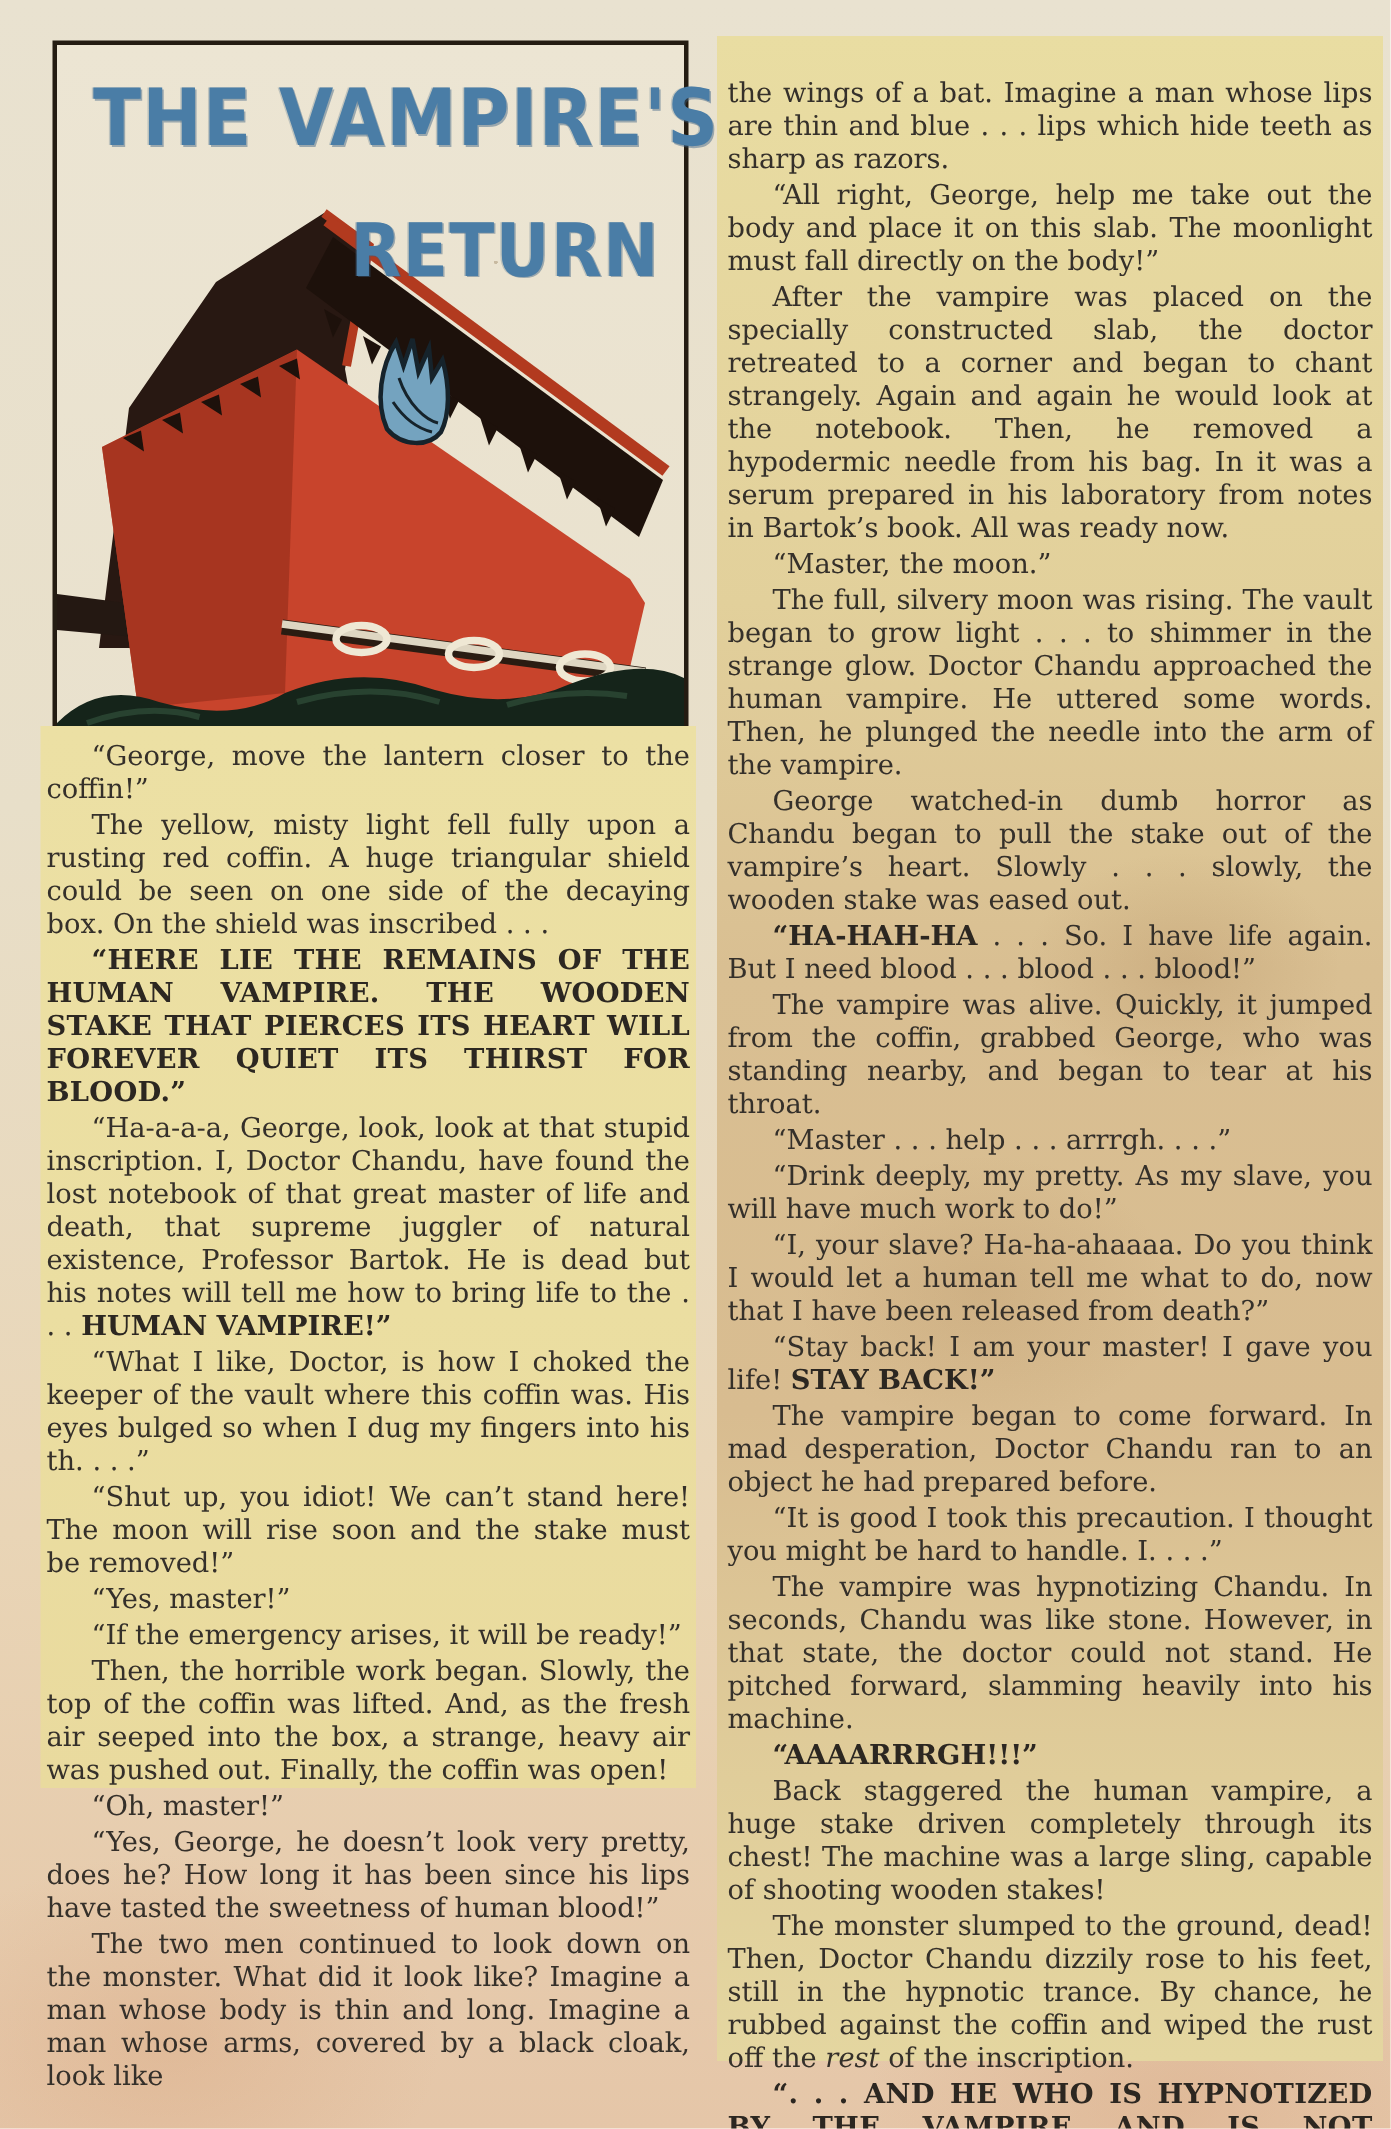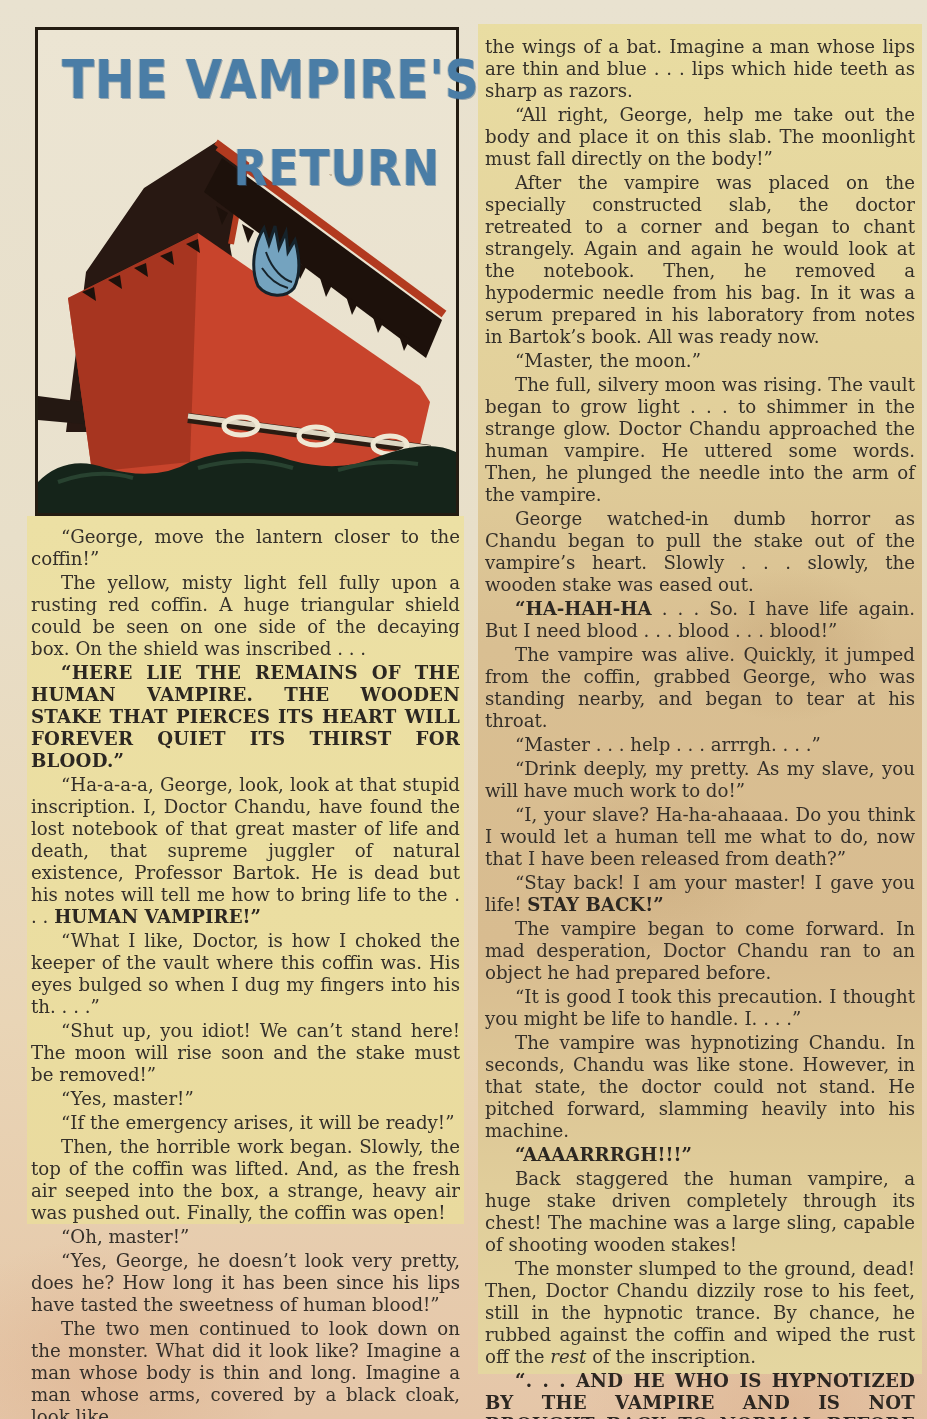--- a/index.html
+++ b/index.html
@@ -31,27 +31,27 @@
     letter-spacing:1px;white-space:nowrap;
   }
   .title-1{left:24px;top:22px;width:372px;text-align:center;font-size:47px;transform:scaleY(1.12);}
   .title-2{right:16px;top:112px;font-size:44px;transform:scaleY(1.12);}
   
   .textcol{
     position:absolute;box-sizing:border-box;
     color:#35302a;font-size:18.2px;line-height:22px;
   }
   .col-left{
-    left:27px;top:516px;width:437px;height:708px;
+    left:27px;top:484px;width:437px;height:708px;
     padding:10px 4px 0 4px;
     background:linear-gradient(180deg,#ece0a4 0%,#ebdea1 55%,#e9da9e 100%);
   }
   .col-right{
     left:478px;top:24px;width:444px;height:1350px;
-    padding:12px 7px 0 7px;
+    padding:28px 7px 0 7px;
     background:
       radial-gradient(ellipse 150px 110px at 70% 46%, rgba(150,105,60,.18), transparent 70%),
       radial-gradient(ellipse 180px 130px at 40% 62%, rgba(150,105,60,.15), transparent 70%),
       linear-gradient(180deg,#e9dda2 0%,#e2d09b 28%,#d9bf92 46%,#d8bc90 68%,#e0cd9a 86%,#e4d6a0 100%);
   }
   .para{margin:0 0 2px 0;text-align:justify;}
   .para.ind{text-indent:30px;}
   .para.allbold{font-weight:bold;letter-spacing:.2px;color:#2c2721;}
   .para .b{font-weight:bold;color:#2c2721;}
   .para .i{font-style:italic;margin-top:45px;}
@@ -136,21 +136,21 @@
       <p class="para ind"><span>“Master, the moon.”</span></p>
       <p class="para ind"><span>The full, silvery moon was rising. The vault began to grow light . . . to shimmer in the strange glow. Doctor Chandu approached the human vampire. He uttered some words. Then, he plunged the needle into the arm of the vampire.</span></p>
       <p class="para ind"><span>George watched-in dumb horror as Chandu began to pull the stake out of the vampire’s heart. Slowly . . . slowly, the wooden stake was eased out.</span></p>
       <p class="para ind"><span class="b">“HA-HAH-HA</span><span> . . . So. I have life again. But I need blood . . . blood . . . blood!”</span></p>
       <p class="para ind"><span>The vampire was alive. Quickly, it jumped from the coffin, grabbed George, who was standing nearby, and began to tear at his throat.</span></p>
       <p class="para ind"><span>“Master . . . help . . . arrrgh. . . .”</span></p>
       <p class="para ind"><span>“Drink deeply, my pretty. As my slave, you will have much work to do!”</span></p>
       <p class="para ind"><span>“I, your slave? Ha-ha-ahaaaa. Do you think I would let a human tell me what to do, now that I have been released from death?”</span></p>
       <p class="para ind"><span>“Stay back! I am your master! I gave you life! </span><span class="b">STAY BACK!”</span></p>
       <p class="para ind"><span>The vampire began to come forward. In mad desperation, Doctor Chandu ran to an object he had prepared before.</span></p>
-      <p class="para ind"><span>“It is good I took this precaution. I thought you might be life to handle. I. . . .”</span></p>
+      <p class="para ind"><span>“It is good I took this precaution. I thought you might be hard to handle. I. . . .”</span></p>
       <p class="para ind"><span>The vampire was hypnotizing Chandu. In seconds, Chandu was like stone. However, in that state, the doctor could not stand. He pitched forward, slamming heavily into his machine.</span></p>
       <p class="para ind"><span class="b">“AAAARRRGH!!!”</span></p>
       <p class="para ind"><span>Back staggered the human vampire, a huge stake driven completely through its chest! The machine was a large sling, capable of shooting wooden stakes!</span></p>
       <p class="para ind"><span>The monster slumped to the ground, dead! Then, Doctor Chandu dizzily rose to his feet, still in the hypnotic trance. By chance, he rubbed against the coffin and wiped the rust off the </span><span class="i">rest</span><span> of the inscription.</span></p>
       <p class="para ind allbold"><span class="b">“. . . AND HE WHO IS HYPNOTIZED BY THE VAMPIRE AND IS NOT BROUGHT BACK TO NORMAL BEFORE THE NEXT FULL MOON BY THE VAMPIRE WILL CHANGE INTO A VAMPIRE HIMSELF.”</span></p>
     </div>
 
 </div>
 
 </body></html>

